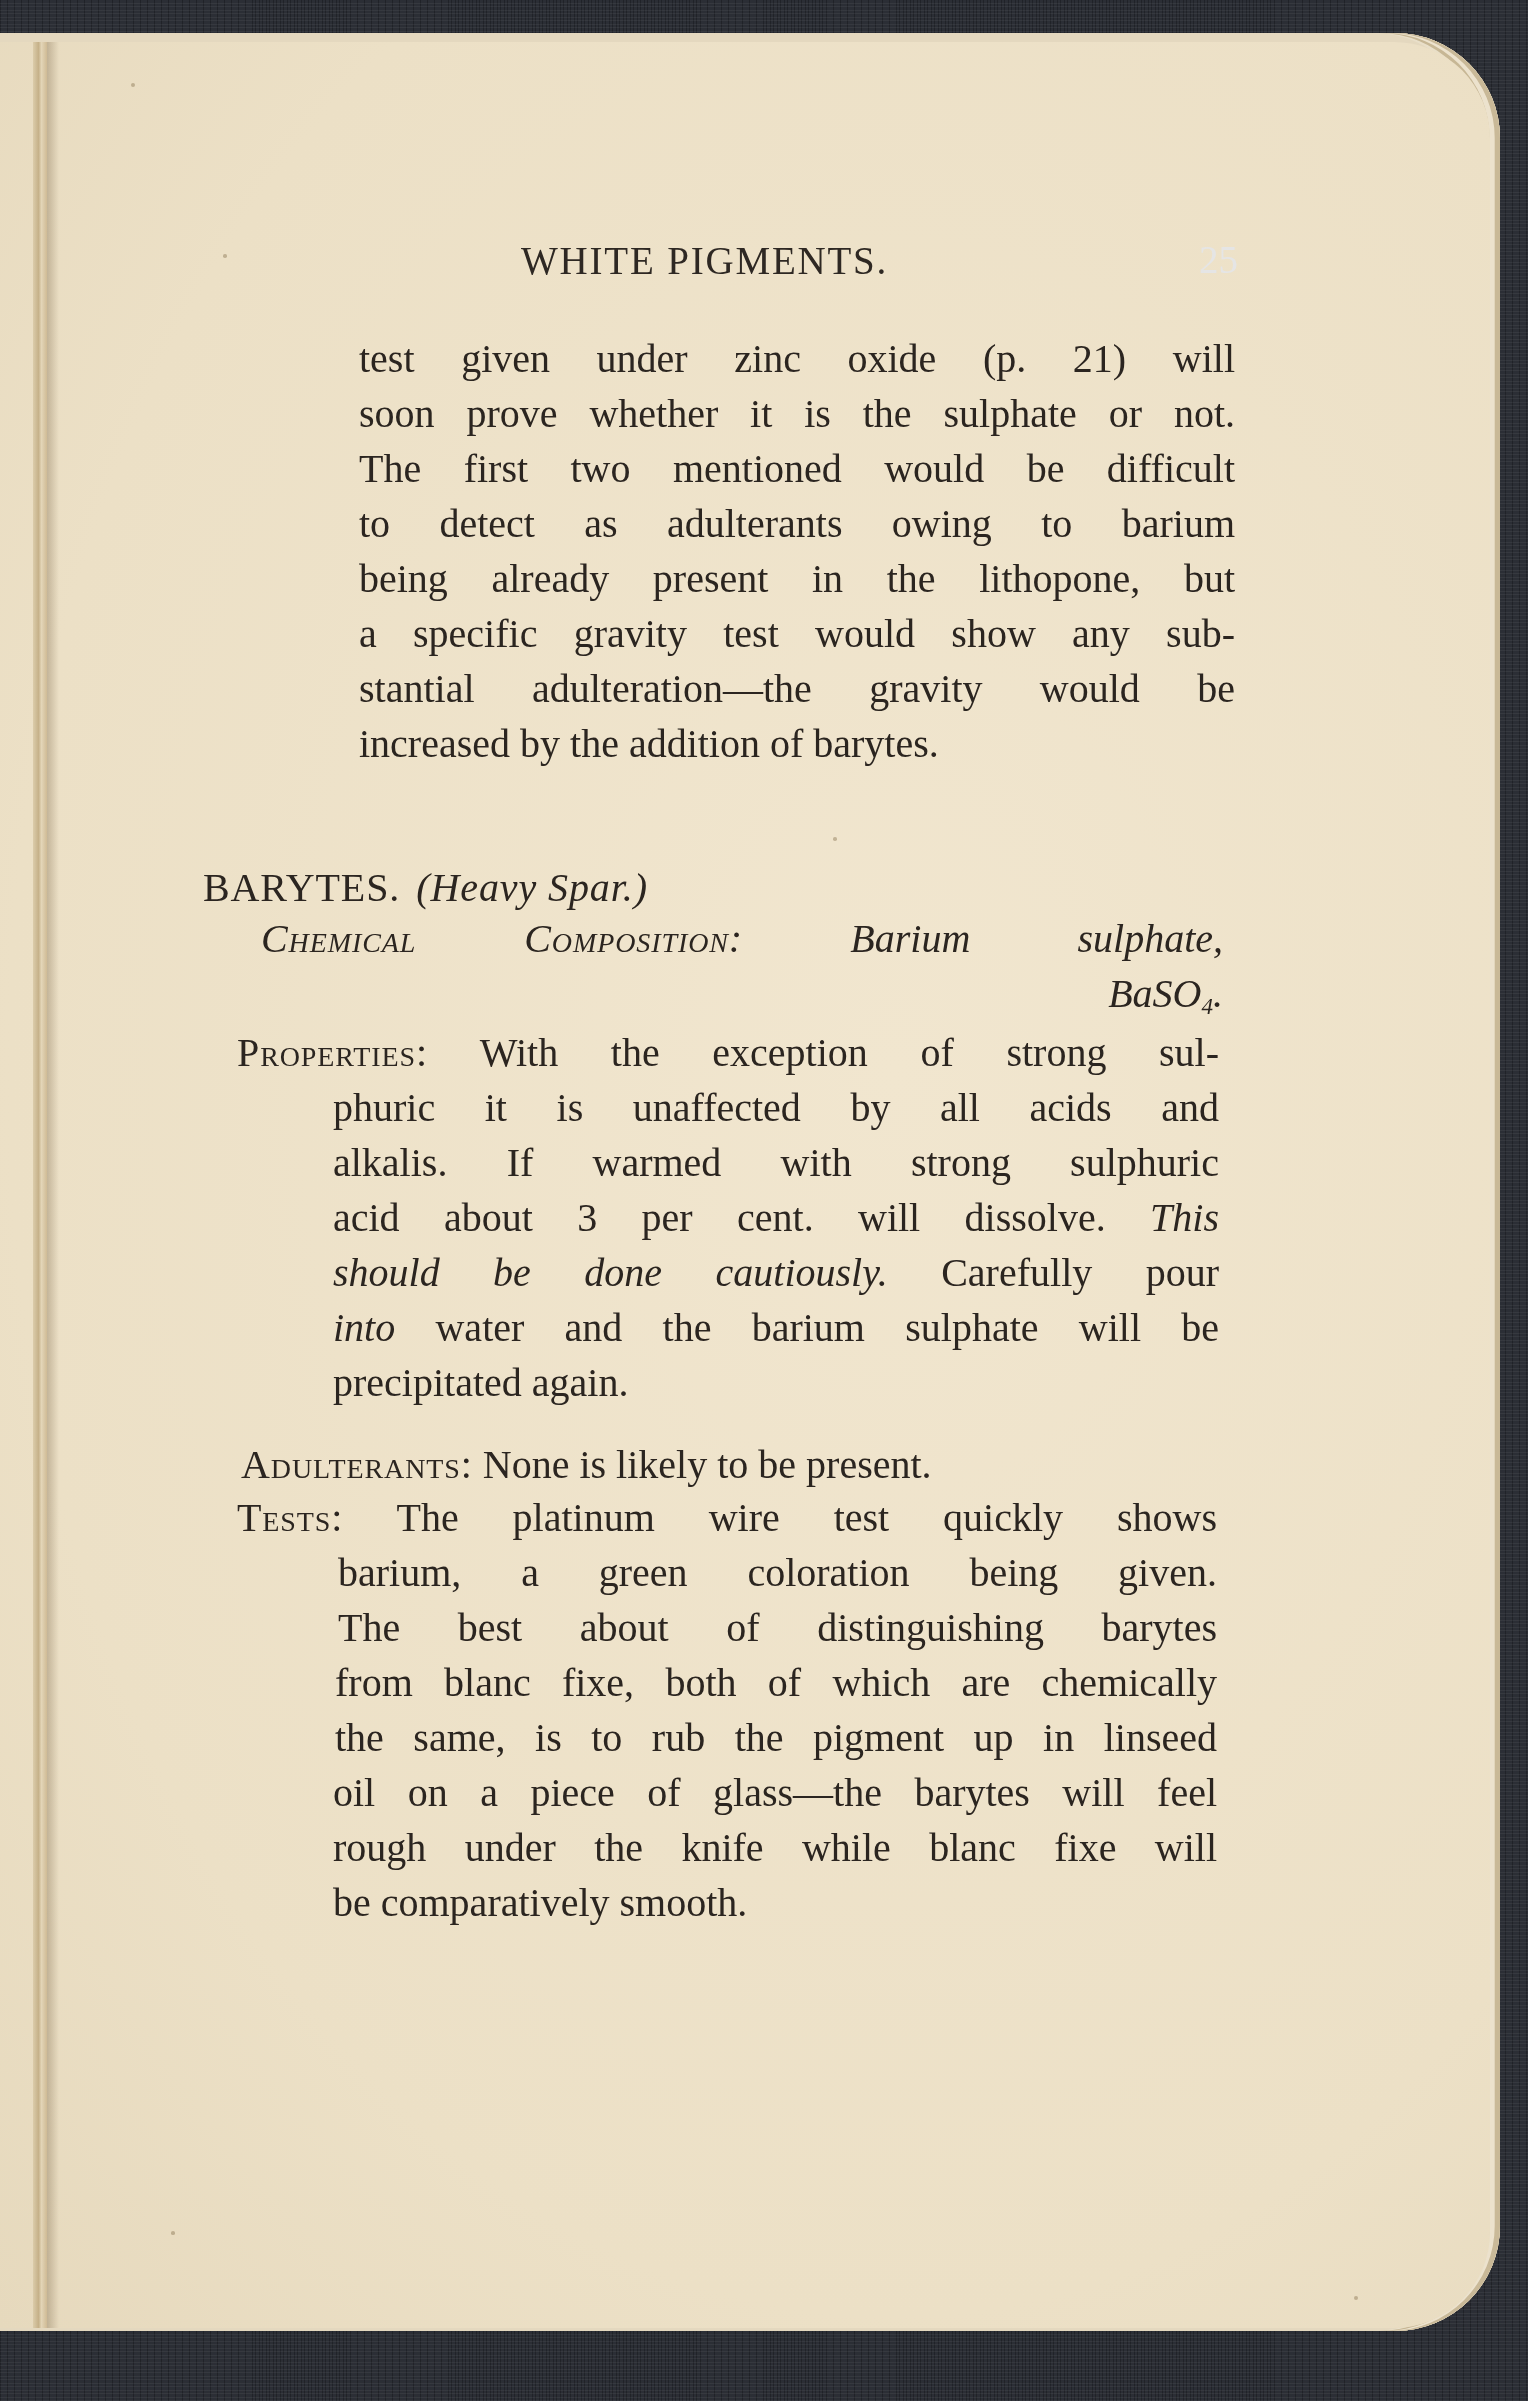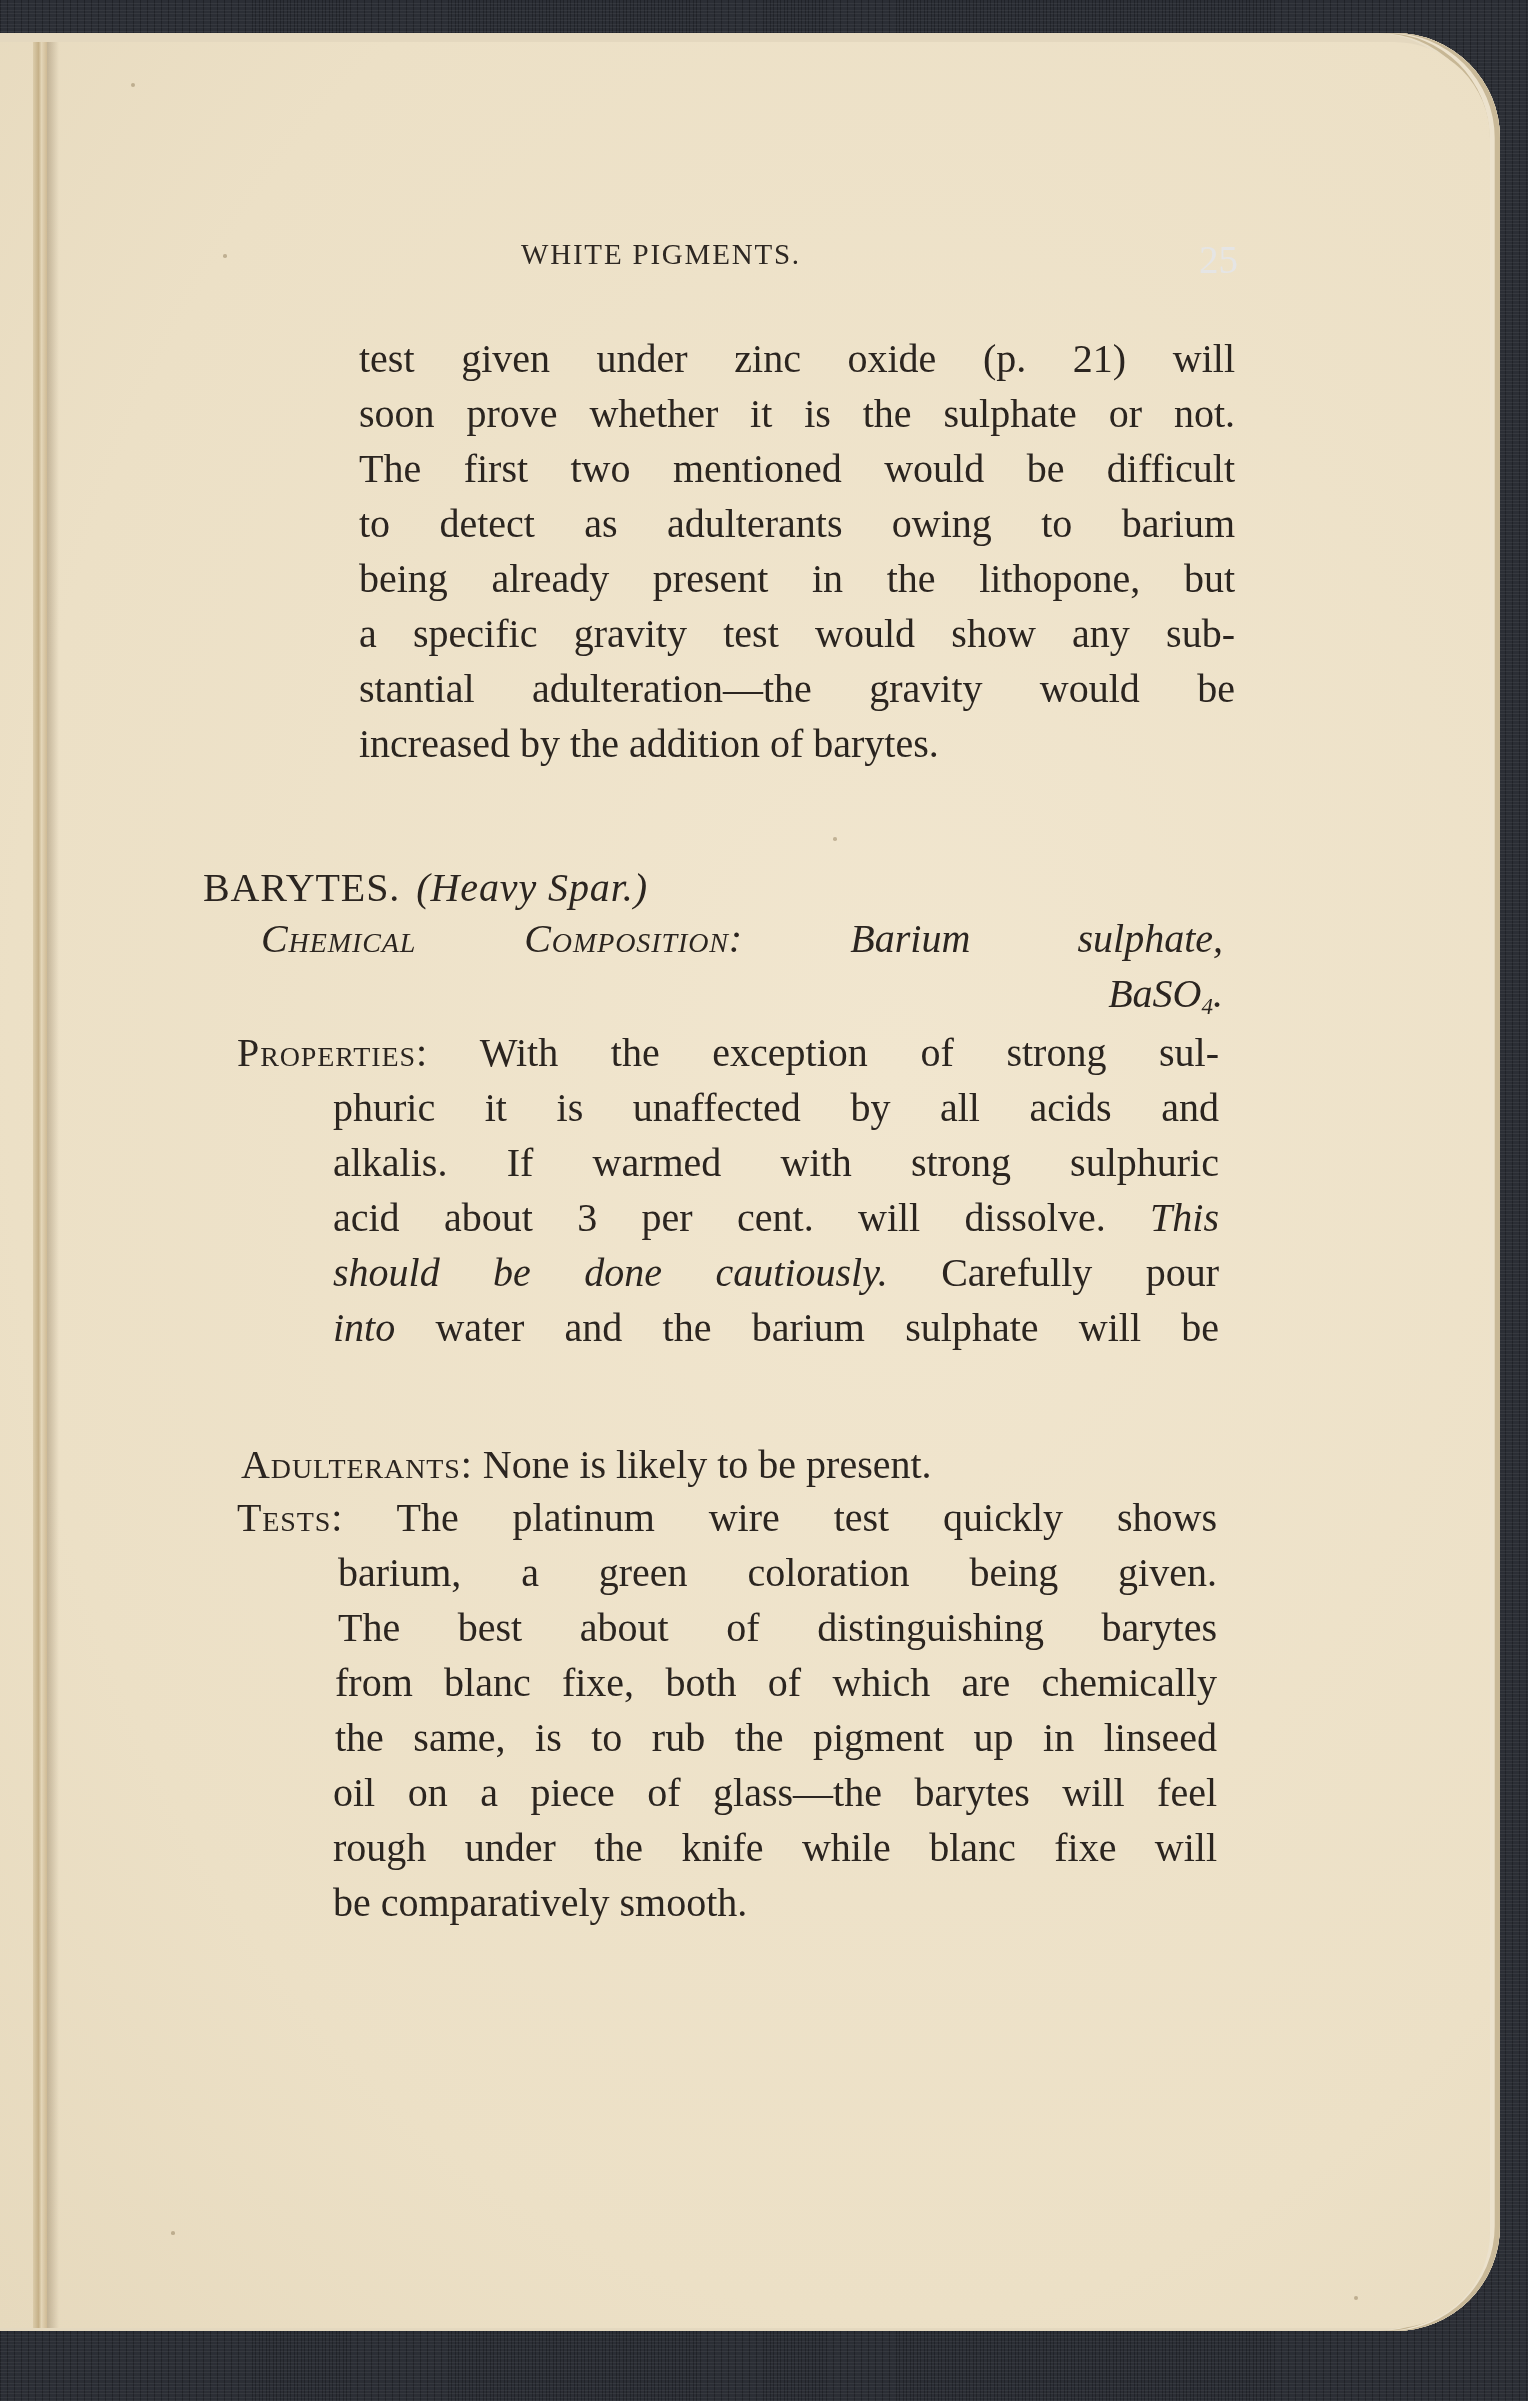--- a/index.html
+++ b/index.html
@@ -61,21 +61,21 @@
     left: 47px;
     top: 42px;
     width: 12.3px;
     height: 2286px;
     background: linear-gradient(90deg, rgba(120,100,70,0.35), rgba(120,100,70,0));
   }
   .running-head {
     position: absolute;
     top: 238px;
     left: 521px;
-    font-size: 29px;
+    font-size: 39px;
     letter-spacing: 1.8px;
     color: #2e2823;
   }
   .page-number {
     position: absolute;
     top: 237px;
     left: 1199px;
     font-size: 39px;
     color: #e5e5e5;
   }
@@ -186,20 +186,21 @@
   <span class="line indent" style="padding-left:96px;text-align:right;"><span>BaSO</span><sub>4</sub><span>.</span></span>
 </div>
 
 <div class="entry props">
   <span class="line just"><span class="smallcaps">Properties:</span> <span>With the exception of strong sul-</span></span>
   <span class="line just indent" style="padding-left:96px;">phuric it is unaffected by all acids and</span>
   <span class="line just indent" style="padding-left:96px;">alkalis. If warmed with strong sulphuric</span>
   <span class="line just indent" style="padding-left:96px;"><span>acid about 3 per cent. will dissolve.</span> <em>This</em></span>
   <span class="line just indent" style="padding-left:96px;"><em>should be done cautiously.</em> <span>Carefully pour</span></span>
   <span class="line just indent" style="padding-left:96px;"><em>into</em> <span>water and the barium sulphate will be</span></span>
+  <span class="line indent" style="padding-left:96px;">precipitated again.</span>
 </div>
 
 <div class="entry adult">
   <span class="line"><span class="smallcaps">Adulterants:</span> <span>None is likely to be present.</span></span>
 </div>
 
 <div class="entry tests">
   <span class="line just"><span class="smallcaps">Tests:</span> <span>The platinum wire test quickly shows</span></span>
   <span class="line just" style="padding-left:101px;">barium, a green coloration being given.</span>
   <span class="line just" style="padding-left:101px;">The best about of distinguishing barytes</span>

